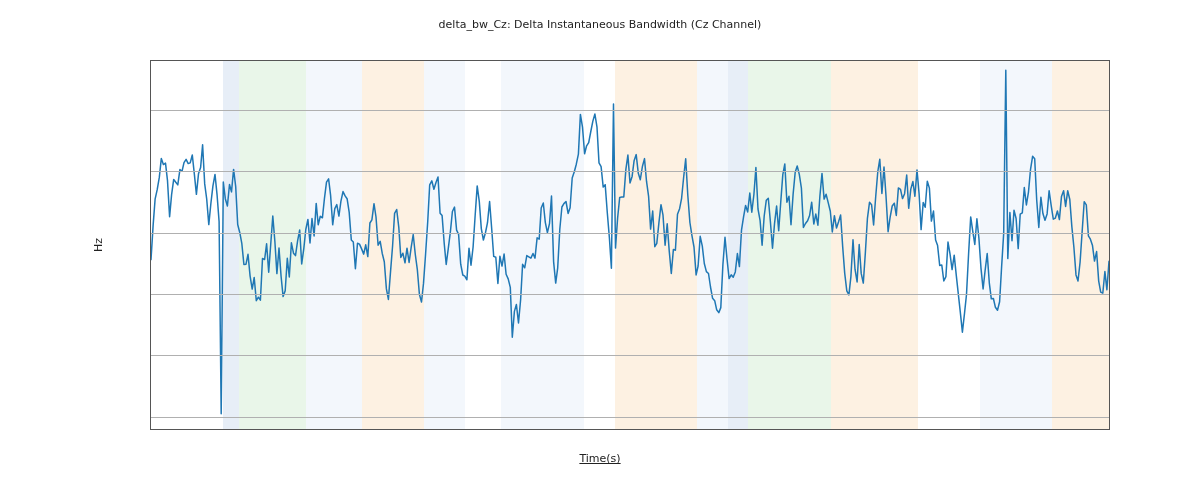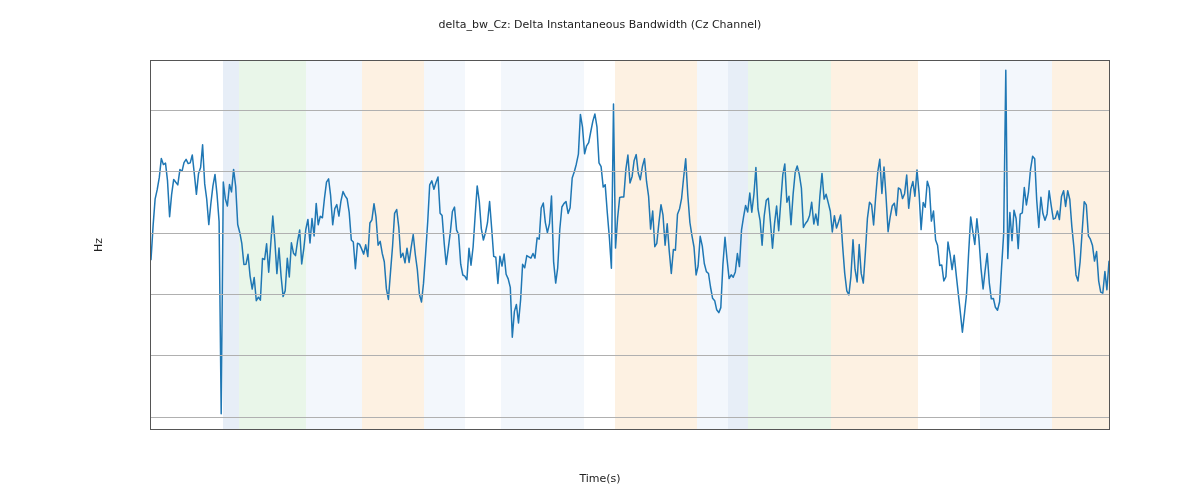--- a/index.html
+++ b/index.html
@@ -48,25 +48,26 @@
   .band.ltblue  { background: #d7e3f4; }
   .grid-h {
     position: absolute;
     left: 0;
     width: 100%;
     height: 0;
     border-top: 1px solid #b0b0b0;
   }
   .xlabel {
     position: absolute;
-    top: 472px;
+    top: 452px;
     width: 100%;
     text-align: center;
     font-size: 11px;
     color: #222;
+    text-decoration: underline;
   }
   .ylabel {
     position: absolute;
     left: 98px;
     top: 245px;
     transform: translate(-50%, -50%) rotate(-90deg);
     font-size: 11px;
     color: #222;
     white-space: nowrap;
   }

